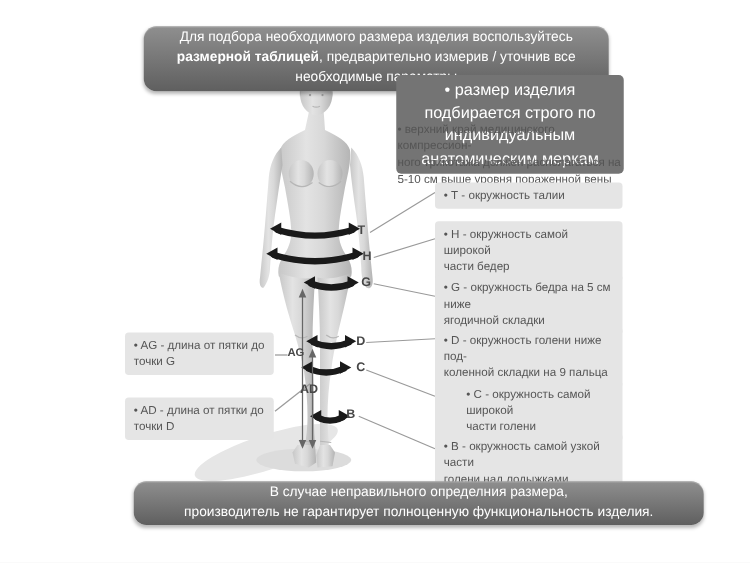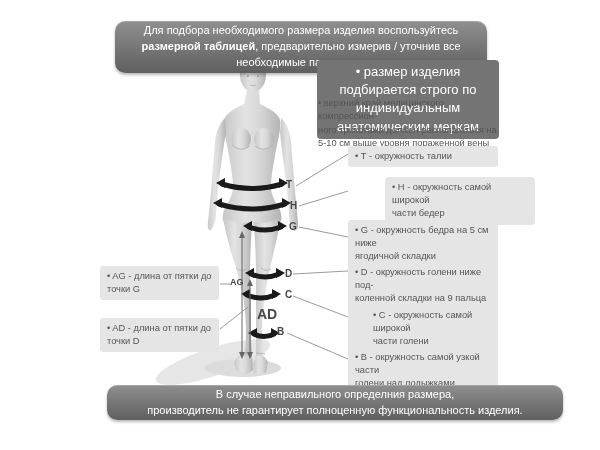--- a/index.html
+++ b/index.html
@@ -25,28 +25,28 @@
   
   .note-plain{position:absolute;left:318px;top:97px;width:186px;color:var(--box-text);
               font-size:9.3px;line-height:1.45;white-space:pre-line;}
 
   
   .mbox{position:absolute;box-sizing:border-box;background:var(--light-box-bg);
         color:var(--box-text);border-radius:3px;font-size:9.3px;line-height:1.42;
         white-space:pre-line;padding:4px 7px;}
   .mbox.right{left:348px;width:150px;}
   .mbox.left{left:100px;width:119px;}
-  .y-t{top:146px;} .y-h{top:177px;margin-left:37px;} .y-g{top:220px;} .y-d{top:262px;} .y-c{top:305px;padding-left:25px;} .y-b{top:347px;}
+  .y-t{top:146px;} .y-h{top:177px;} .y-g{top:220px;} .y-d{top:262px;} .y-c{top:305px;padding-left:25px;} .y-b{top:347px;}
   .y-ag{top:266px;} .y-ad{top:318px;}
 
   
   .mlabel{position:absolute;font-weight:bold;font-size:10px;color:#474747;}
   .l-t{left:286px;top:179px;} .l-h{left:290px;top:200px;} .l-g{left:289px;top:221px;}
   .l-d{left:285px;top:268px;} .l-c{left:285px;top:289px;} .l-b{left:277px;top:326px;}
-  .l-ag{left:230px;top:277px;font-size:9px;} .l-ad{left:257px;top:306px;font-size:14px;}
+  .l-ag{left:230px;top:277px;font-size:9px;} .l-ad{left:240px;top:306px;font-size:10px;}
 
   
   .connector{stroke:var(--connector-line);stroke-width:1;fill:none;}
   .band{stroke:var(--band-color);stroke-width:5;fill:none;stroke-linecap:round;}
   .band-head{fill:var(--band-color);stroke:none;}
   .varrow{stroke:var(--arrow-color);stroke-width:1;fill:none;}
   .varrow-head{fill:var(--arrow-color);stroke:none;}
   .hint{stroke:#b6b6b6;stroke-width:1;fill:none;}
 </style>
 </head>

